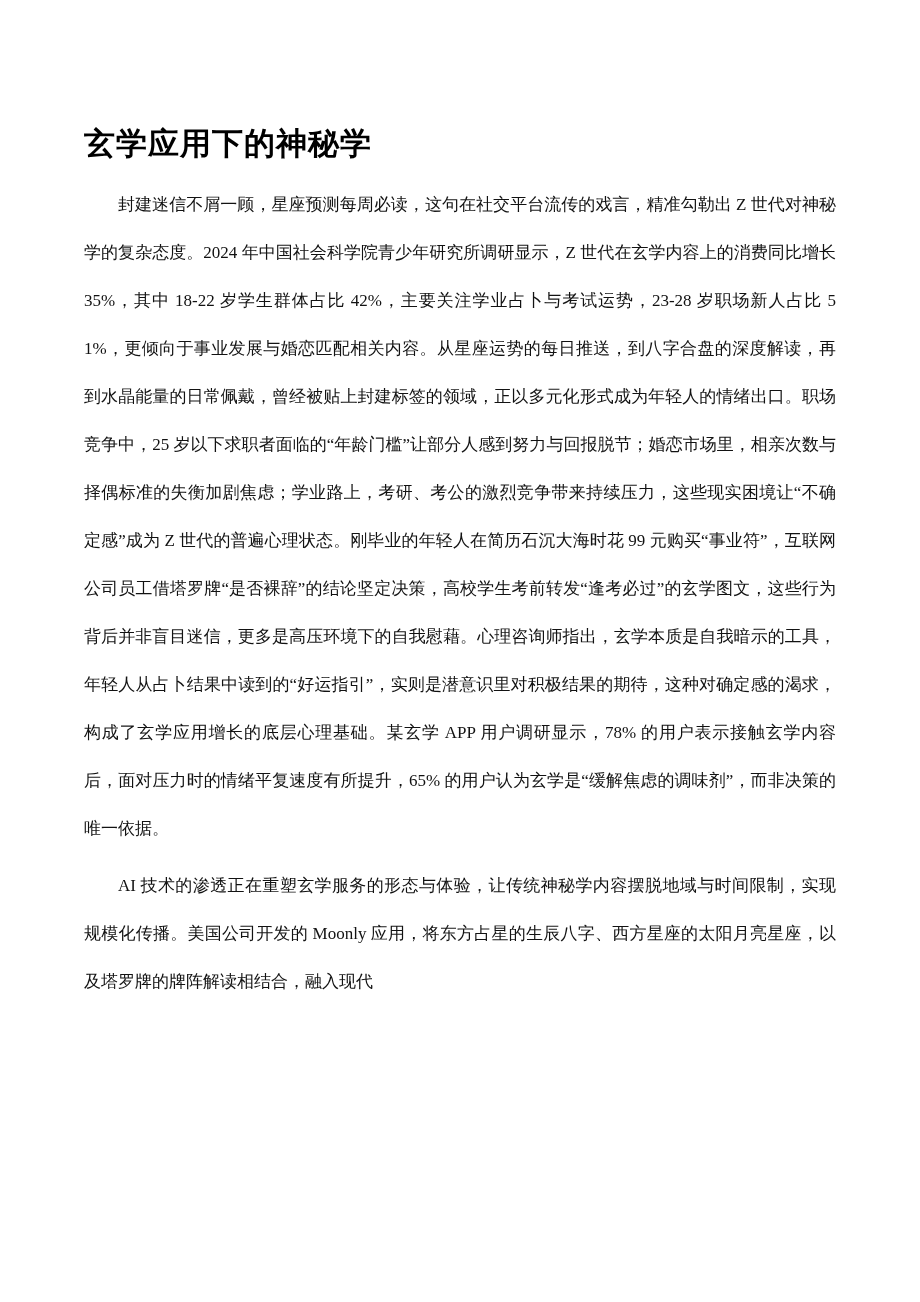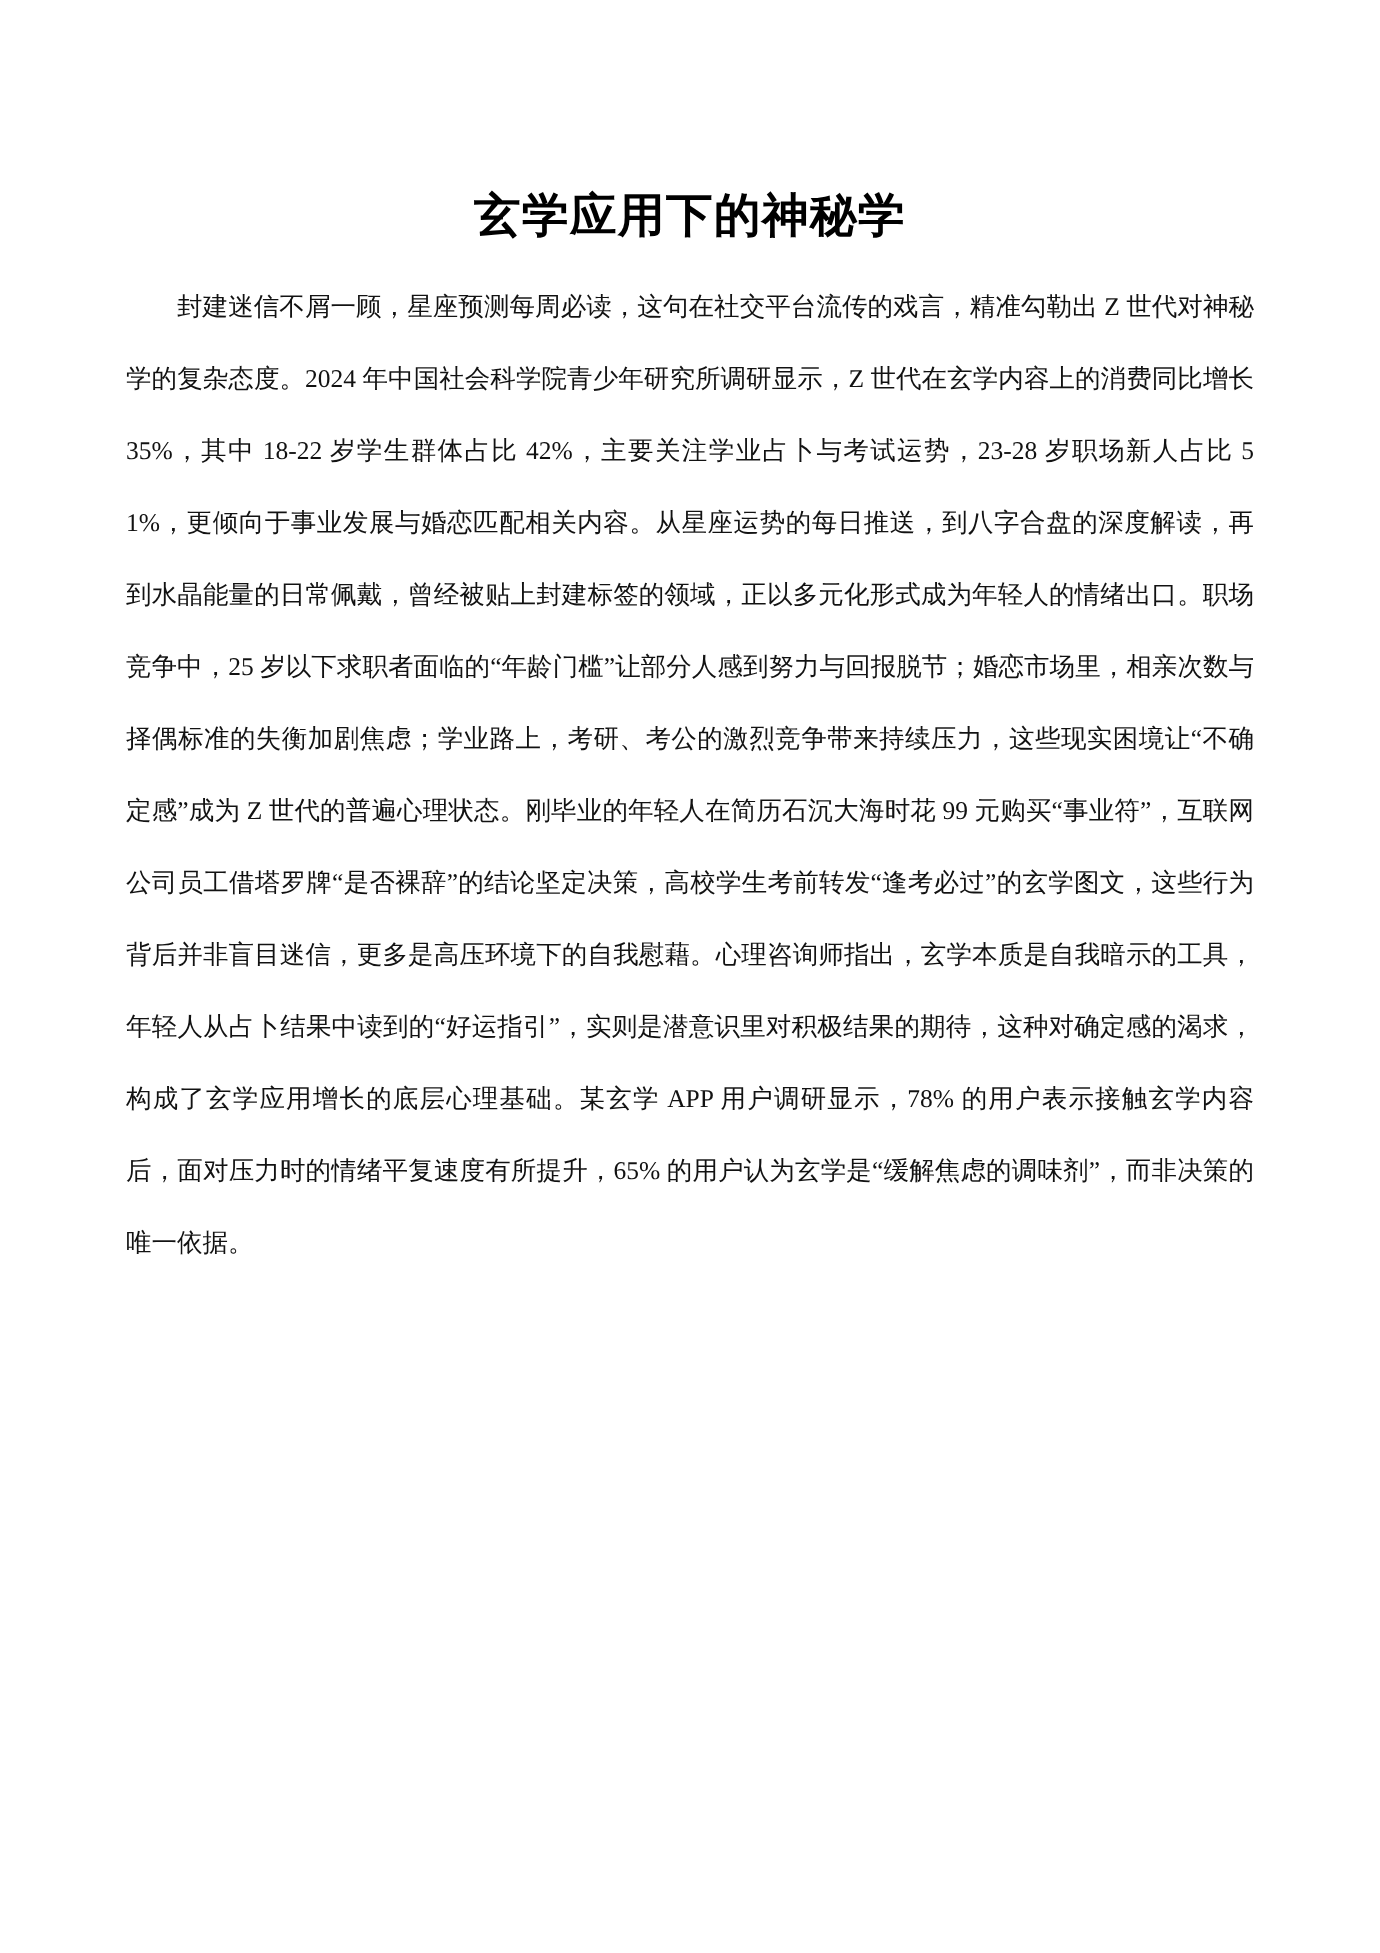--- a/index.html
+++ b/index.html
@@ -11,21 +11,20 @@
     position: relative;
     width: 920px;
     height: 1302px;
     background: #ffffff;
     overflow: hidden;
     box-sizing: border-box;
     padding: 121px 84px 0 84px;
   }
   .doc-title {
     margin: 0 0 14px 0;
-    text-align: center;
     font-family: "Liberation Sans", "DejaVu Sans", sans-serif;
     font-weight: 900;
     font-size: 31px;
     line-height: 46px;
     color: #000000;
     letter-spacing: 1px;
   }
   .doc-body p {
     margin: 0;
     font-family: "Liberation Serif", "DejaVu Serif", serif;
@@ -40,14 +39,15 @@
     margin-top: 9px;
   }
 </style>
 </head>
 <body>
 
 <div class="page">
   <h1 class="doc-title">玄学应用下的神秘学</h1>
   <div class="doc-body">
     <p>封建迷信不屑一顾，星座预测每周必读，这句在社交平台流传的戏言，精准勾勒出 Z 世代对神秘学的复杂态度。2024 年中国社会科学院青少年研究所调研显示，Z 世代在玄学内容上的消费同比增长 35%，其中 18-22 岁学生群体占比 42%，主要关注学业占卜与考试运势，23-28 岁职场新人占比 51%，更倾向于事业发展与婚恋匹配相关内容。从星座运势的每日推送，到八字合盘的深度解读，再到水晶能量的日常佩戴，曾经被贴上封建标签的领域，正以多元化形式成为年轻人的情绪出口。职场竞争中，25 岁以下求职者面临的“年龄门槛”让部分人感到努力与回报脱节；婚恋市场里，相亲次数与择偶标准的失衡加剧焦虑；学业路上，考研、考公的激烈竞争带来持续压力，这些现实困境让“不确定感”成为 Z 世代的普遍心理状态。刚毕业的年轻人在简历石沉大海时花 99 元购买“事业符”，互联网公司员工借塔罗牌“是否裸辞”的结论坚定决策，高校学生考前转发“逢考必过”的玄学图文，这些行为背后并非盲目迷信，更多是高压环境下的自我慰藉。心理咨询师指出，玄学本质是自我暗示的工具，年轻人从占卜结果中读到的“好运指引”，实则是潜意识里对积极结果的期待，这种对确定感的渴求，构成了玄学应用增长的底层心理基础。某玄学 APP 用户调研显示，78% 的用户表示接触玄学内容后，面对压力时的情绪平复速度有所提升，65% 的用户认为玄学是“缓解焦虑的调味剂”，而非决策的唯一依据。</p>
+    <p>AI 技术的渗透正在重塑玄学服务的形态与体验，让传统神秘学内容摆脱地域与时间限制，实现规模化传播。美国公司开发的 Moonly 应用，将东方占星的生辰八字、西方星座的太阳月亮星座，以及塔罗牌的牌阵解读相结合，融入现代</p>
   </div>
 </div>
 
 </body></html>

